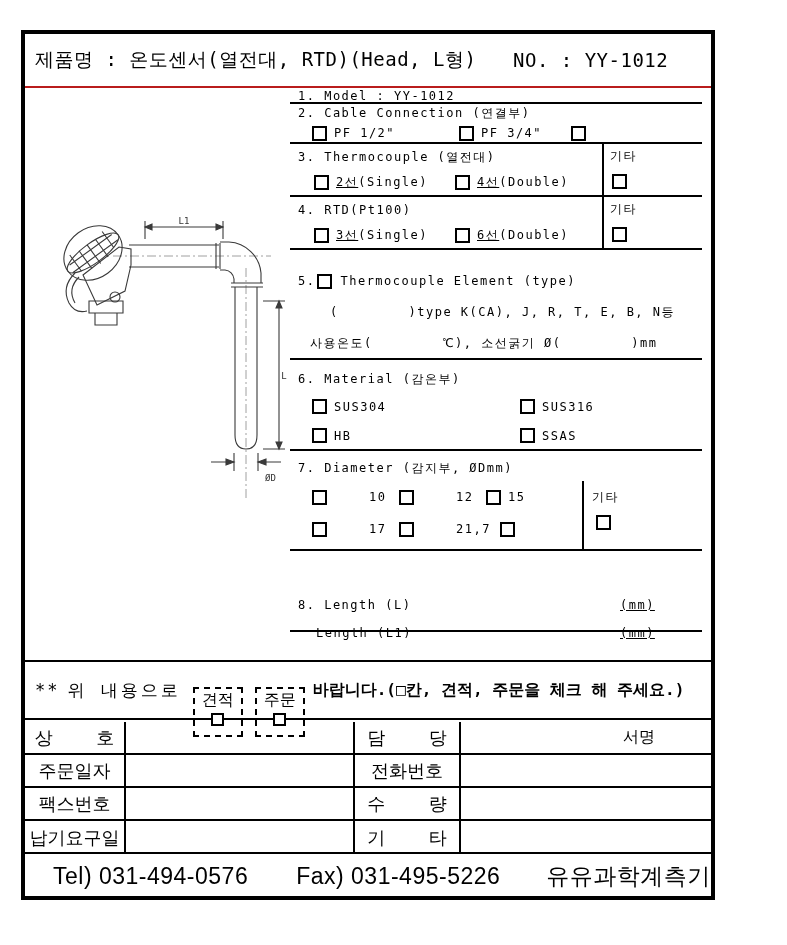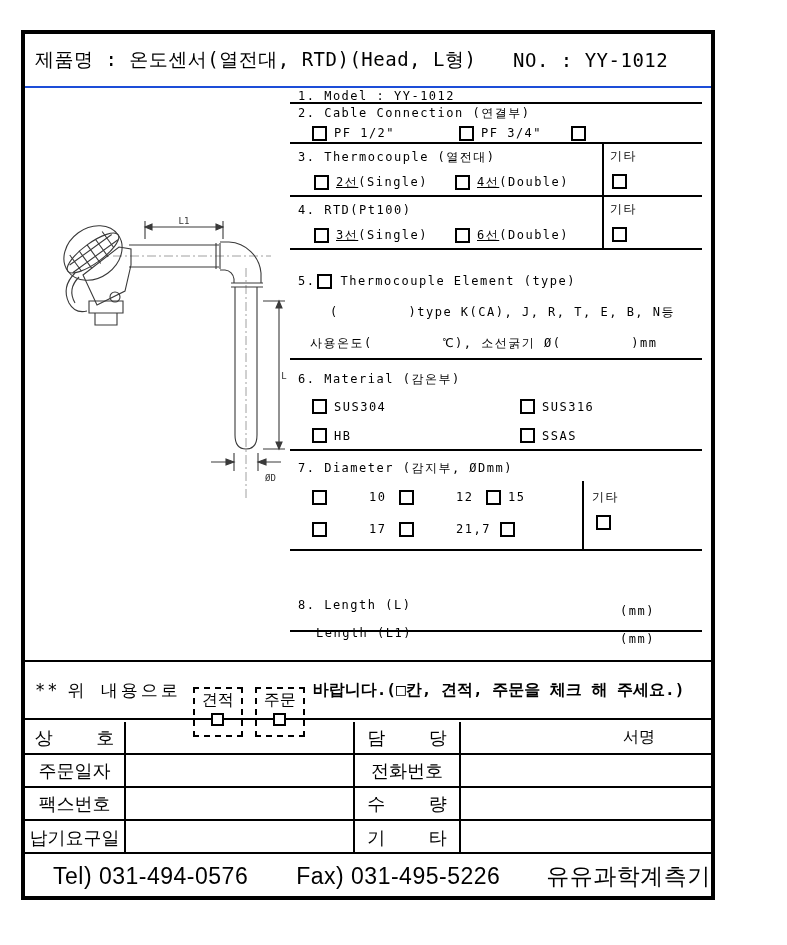--- a/index.html
+++ b/index.html
@@ -9,21 +9,21 @@
     font-family:"DejaVu Sans Mono","Liberation Mono",monospace;
     color:#000; background:#fff;
   }
   .doc {
     position:absolute; left:21px; top:30px; width:694px; height:870px;
     border:4px solid #000; background:#fff;
   }
   
   .hdr {
     position:absolute; left:0; top:0; width:686px; height:54px;
-    border-bottom:2px solid #1d4ed8; display:flex; align-items:center;
+    border-bottom:2px solid #b91c1c; display:flex; align-items:center;
     font-size:19px; letter-spacing:0.5px;
   }
   .hdr .prod { padding-left:10px; white-space:pre; }
   .hdr .docno { position:absolute; left:488px; white-space:pre; }
   
   .main { position:absolute; left:0; top:54px; width:686px; height:574px; border-bottom:2px solid #000; }
   .svgwrap { position:absolute; left:28px; top:125px; width:240px; height:300px; }
   .form {
     position:absolute; left:265px; top:0; width:412px; height:572px;
     font-size:12px; letter-spacing:1.5px; white-space:nowrap;
@@ -63,21 +63,21 @@
   .f7 .body { display:flex; height:68px; }
   .f7 .lft { width:292px; }
   .f7 .lft .o { height:32px; display:flex; align-items:center; padding-left:22px; }
   .etc7 { width:120px; border-left:2px solid #000; padding-left:8px; }
   .etc7 .el { height:30px; line-height:32px; }
   .etc7 .ec { margin-top:4px; margin-left:4px; }
   .mlcb { margin-left:14px; }
   .f8 { height:81px; padding-top:40px; }
   .f8 .row { height:28px; line-height:28px; position:relative; }
   .f8 .la { padding-left:8px; } .f8 .lb { padding-left:26px; }
-  .f8 .unit { position:absolute; left:330px; top:6px; }
+  .f8 .unit { position:absolute; left:330px; top:0;text-decoration:underline; }
   
   .note {
     position:absolute; left:0; top:628px; width:686px; height:58px;
     border-bottom:2px solid #000; display:flex; align-items:center;
     font-size:17px;
   }
   .note .stars { padding-left:10px; letter-spacing:2px; }
   .note .before { margin-left:8px; letter-spacing:3px; white-space:pre; }
   .note .dbox {
     width:50px; height:50px; border:2px dashed #000; margin-left:12px;

